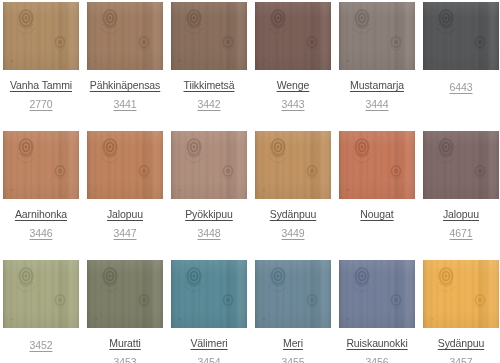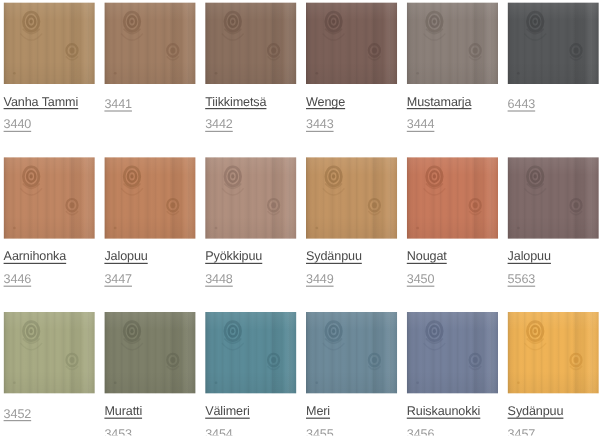--- a/index.html
+++ b/index.html
@@ -110,21 +110,21 @@
     font-size: 10.5px;
     color: #4a4a4a;
   }
 
   .swatch-code {
     font-size: 10.5px;
     color: #9b9b9b;
     margin-top: 6px;
   }
 
-  .label-line { display: block; }
+  .label-line { display: block; text-align: center; }
 </style>
 </head>
 <body>
 
 <div id="swatch-grid">
   <div class="swatch-cell">
     <div class="swatch-chip">
       <div class="chip-base" style="background: rgb(176, 142, 102);"></div>
       <div class="chip-grain"></div>
       <div class="chip-grain2"></div>
@@ -144,21 +144,21 @@
           </g>
           <g class="fleck">
             <circle cx="9" cy="59" r="1.1" stroke="none" opacity="0.35" fill="#8a6a44"></circle>
           </g>
         </svg>
       </div>
       <div class="chip-shade"></div>
     </div>
     <div class="swatch-labels">
       <span class="label-line"><a class="swatch-name">Vanha Tammi</a></span>
-      <span class="label-line"><a class="swatch-code">3440</a></span>
+      <span class="label-line"><a class="swatch-code">2770</a></span>
     </div>
   </div>
 
   <div class="swatch-cell">
     <div class="swatch-chip">
       <div class="chip-base" style="background: rgb(160, 125, 99);"></div>
       <div class="chip-grain"></div>
       <div class="chip-grain2"></div>
       <div class="chip-knots">
         <svg viewBox="0 0 76 68" preserveAspectRatio="none" aria-hidden="true">
@@ -175,20 +175,21 @@
             <path d="M52 45 Q57 51 62 45" fill="none" stroke-width="1.1" opacity="0.25" stroke="#7d5c45"></path>
           </g>
           <g class="fleck">
             <circle cx="9" cy="59" r="1.1" stroke="none" opacity="0.35" fill="#7d5c45"></circle>
           </g>
         </svg>
       </div>
       <div class="chip-shade"></div>
     </div>
     <div class="swatch-labels">
+      <span class="label-line"><a class="swatch-name">Pähkinäpensas</a></span>
       <span class="label-line"><a class="swatch-code">3441</a></span>
     </div>
   </div>
 
   <div class="swatch-cell">
     <div class="swatch-chip">
       <div class="chip-base" style="background: rgb(138, 111, 94);"></div>
       <div class="chip-grain"></div>
       <div class="chip-grain2"></div>
       <div class="chip-knots">
@@ -462,21 +463,20 @@
           </g>
           <g class="fleck">
             <circle cx="9" cy="59" r="1.1" stroke="none" opacity="0.35" fill="#9c573d"></circle>
           </g>
         </svg>
       </div>
       <div class="chip-shade"></div>
     </div>
     <div class="swatch-labels">
       <span class="label-line"><a class="swatch-name">Nougat</a></span>
-      <span class="label-line"><a class="swatch-code">3450</a></span>
     </div>
   </div>
 
   <div class="swatch-cell">
     <div class="swatch-chip">
       <div class="chip-base" style="background: rgb(127, 106, 105);"></div>
       <div class="chip-grain"></div>
       <div class="chip-grain2"></div>
       <div class="chip-knots">
         <svg viewBox="0 0 76 68" preserveAspectRatio="none" aria-hidden="true">
@@ -494,21 +494,21 @@
           </g>
           <g class="fleck">
             <circle cx="9" cy="59" r="1.1" stroke="none" opacity="0.35" fill="#61504f"></circle>
           </g>
         </svg>
       </div>
       <div class="chip-shade"></div>
     </div>
     <div class="swatch-labels">
       <span class="label-line"><a class="swatch-name">Jalopuu</a></span>
-      <span class="label-line"><a class="swatch-code">5563</a></span>
+      <span class="label-line"><a class="swatch-code">4671</a></span>
     </div>
   </div>
 
   <div class="swatch-cell">
     <div class="swatch-chip">
       <div class="chip-base" style="background: rgb(168, 171, 132);"></div>
       <div class="chip-grain"></div>
       <div class="chip-grain2"></div>
       <div class="chip-knots">
         <svg viewBox="0 0 76 68" preserveAspectRatio="none" aria-hidden="true">

